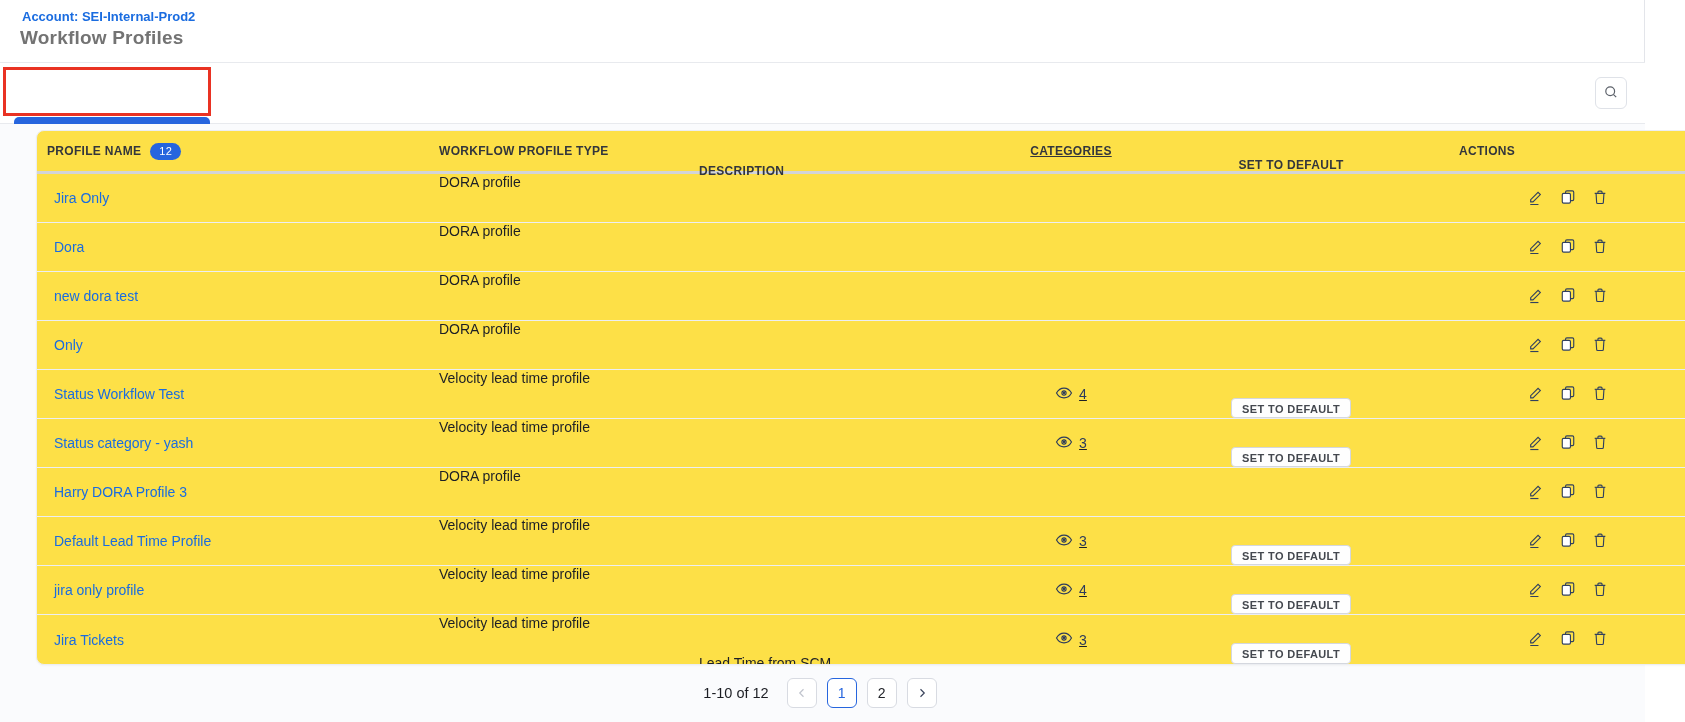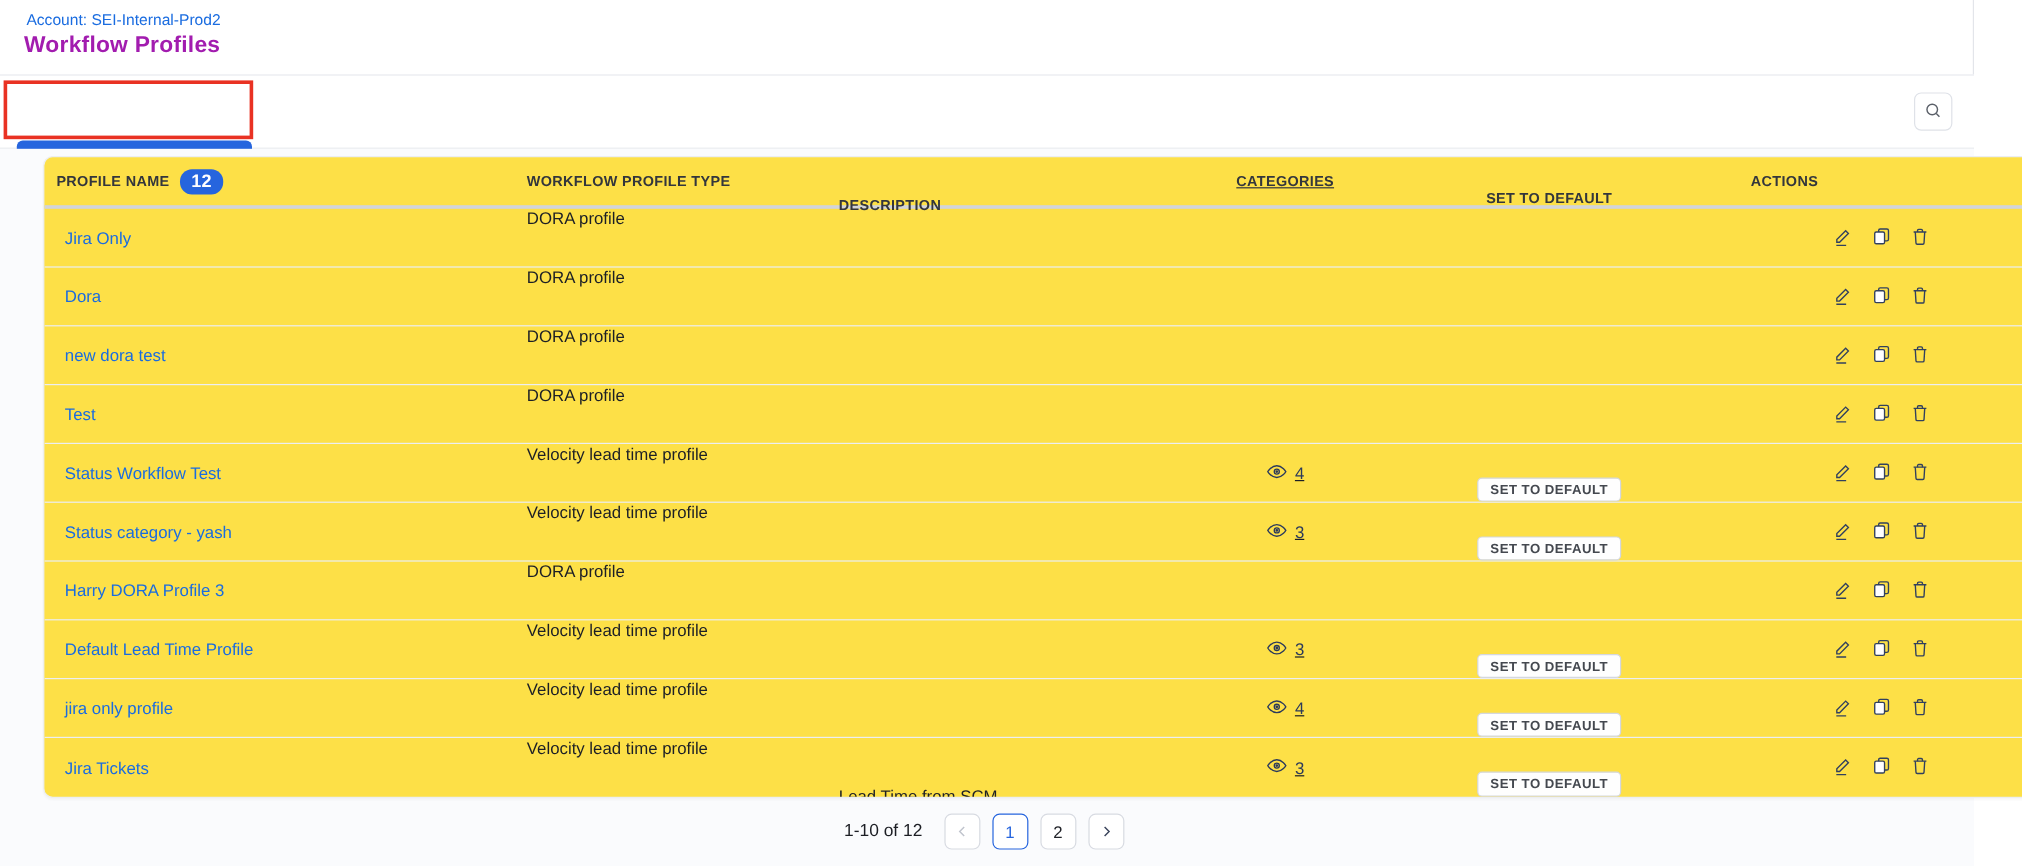--- a/index.html
+++ b/index.html
@@ -3,23 +3,23 @@
 <meta charset="utf-8">
 <style>
   * { margin:0; padding:0; box-sizing:border-box; }
   html,body { width:1685px; height:722px; background:#ffffff;
     font-family:"Liberation Sans", sans-serif; color:#1c1e24; overflow:hidden; }
   .app { position:absolute; left:0; top:0; width:1645px; height:722px;
     background:#ffffff; border-right:1px solid #e3e5ea; }
 
   
   .crumb { position:absolute; left:22px; top:9px; font-size:13px; color:#1a6ce0;
-    text-decoration:none; cursor:pointer; }
+    text-decoration:none; cursor:pointer;font-weight:bold; }
   .page-title { position:absolute; left:20px; top:27px; font-size:19px;
-    font-weight:bold; color:#a21caf; letter-spacing:.2px; }
+    font-weight:bold; color:#737373; letter-spacing:.2px; }
 
   
   .toolbar { position:absolute; left:0; top:62px; width:1645px; height:62px;
     background:#fff; border-top:1px solid #e8eaee; border-bottom:1px solid #e8eaee; }
   .btn-primary { position:absolute; left:14px; top:14px; height:33px;
     display:flex; align-items:center; gap:9px; padding:0 18px 0 14px;
     background:#2665de; border:none; border-radius:5px; color:#5eead4;
     font-size:14.5px; font-family:"Liberation Sans", sans-serif; cursor:pointer;margin-top:40px; }
   .btn-primary svg { display:block; }
   .search-btn { position:absolute; right:18px; top:14px; width:32px; height:32px;
@@ -45,21 +45,21 @@
   .t-row:last-child { border-bottom:none; }
 
   .col-name { width:402px; padding-left:17px; display:flex; align-items:center; gap:9px; }
   .col-type { width:260px; }
   .col-desc { width:302px;margin-top:40px; }
   .col-cat  { width:140px; display:flex; justify-content:center;text-decoration:underline; }
   .col-def  { width:300px; display:flex; justify-content:center;margin-top:28px; }
   .col-act  { flex:1; display:flex; justify-content:center; }
   .t-head .col-name { padding-left:10px; }
 
-  .count-pill { background:#2665de; color:#fff; font-size:15px; font-weight:bold;
+  .count-pill { background:#2665de; color:#fff; font-size:11px; font-weight:normal;
     border-radius:10px; padding:3px 9px; line-height:1; }
   .row-link { color:#1a6ce0; text-decoration:none; cursor:pointer; }
   .cat-wrap { display:flex; align-items:center; gap:6px; color:#2b3a5c;
     cursor:pointer; }
   .cat-wrap .num { font-size:14px; color:#2b3a5c; }
   .badge-default { border:1px solid #d4d7de; background:#fefefe; color:#44484f;
     font-size:11px; font-weight:bold; letter-spacing:.4px; border-radius:4px;
     padding:5px 10px; line-height:1; cursor:pointer; }
   .actions { display:flex; align-items:center; gap:14px; }
   .icon-btn { background:none; border:none; padding:0; cursor:pointer;
@@ -272,21 +272,21 @@
               <path d="M8.5 6.5V5c0-.7.5-1.2 1.2-1.2h2.6c.7 0 1.2.5 1.2 1.2v1.5"></path>
               <path d="M6.2 6.5l.7 11.3c0 .7.6 1.2 1.3 1.2h5.6c.7 0 1.3-.5 1.3-1.2l.7-11.3"></path>
             </svg>
           </span>
         </button>
       </span>
     </div>
   </div>
         <div class="t-row">
     <div class="col-name">
-      <a class="row-link">Test</a>
+      <a class="row-link">Only</a>
     </div>
     <div class="col-type">DORA profile</div>
     <div class="col-desc"></div>
     <div class="col-cat">
       <span class="cat-wrap" style="visibility: hidden;">
         <span>
           <svg width="18" height="18" viewBox="0 0 24 24" fill="none" stroke="#2b3a5c" stroke-width="1.5">
             <path d="M2 12s3.6-6.5 10-6.5S22 12 22 12s-3.6 6.5-10 6.5S2 12 2 12z"></path>
             <circle cx="12" cy="12" r="2.8"></circle>
                   <circle cx="12" cy="12" r="0.8" fill="#2b3a5c"></circle>

